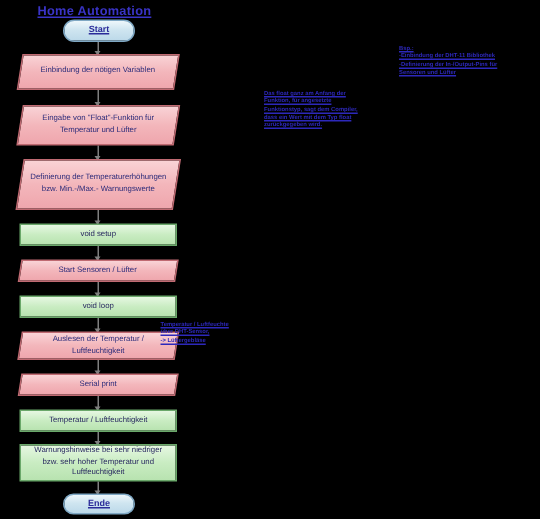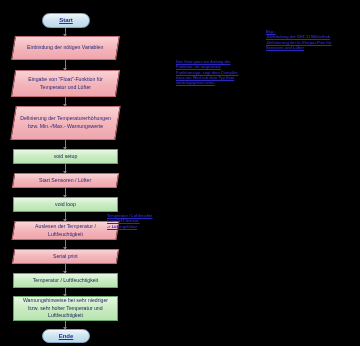--- a/index.html
+++ b/index.html
@@ -95,20 +95,21 @@
     color: #2d28bb;
     text-decoration: underline;
   }
   .annot-line { display: block; white-space: nowrap; }
 </style>
 </head>
 <body>
 
 <div id="canvas">
 
+  <div class="title">Home Automation</div>
 
   <div class="connector" style="left:65px; top:28px;  height:8px;"></div>
   <div class="arrow-head" style="left:62.5px; top:34px;"></div>
 
   <div class="connector" style="left:65px; top:60px;  height:10px;"></div>
   <div class="arrow-head" style="left:62.5px; top:68px;"></div>
 
   <div class="connector" style="left:65px; top:97px;  height:9px;"></div>
   <div class="arrow-head" style="left:62.5px; top:104px;"></div>
 

